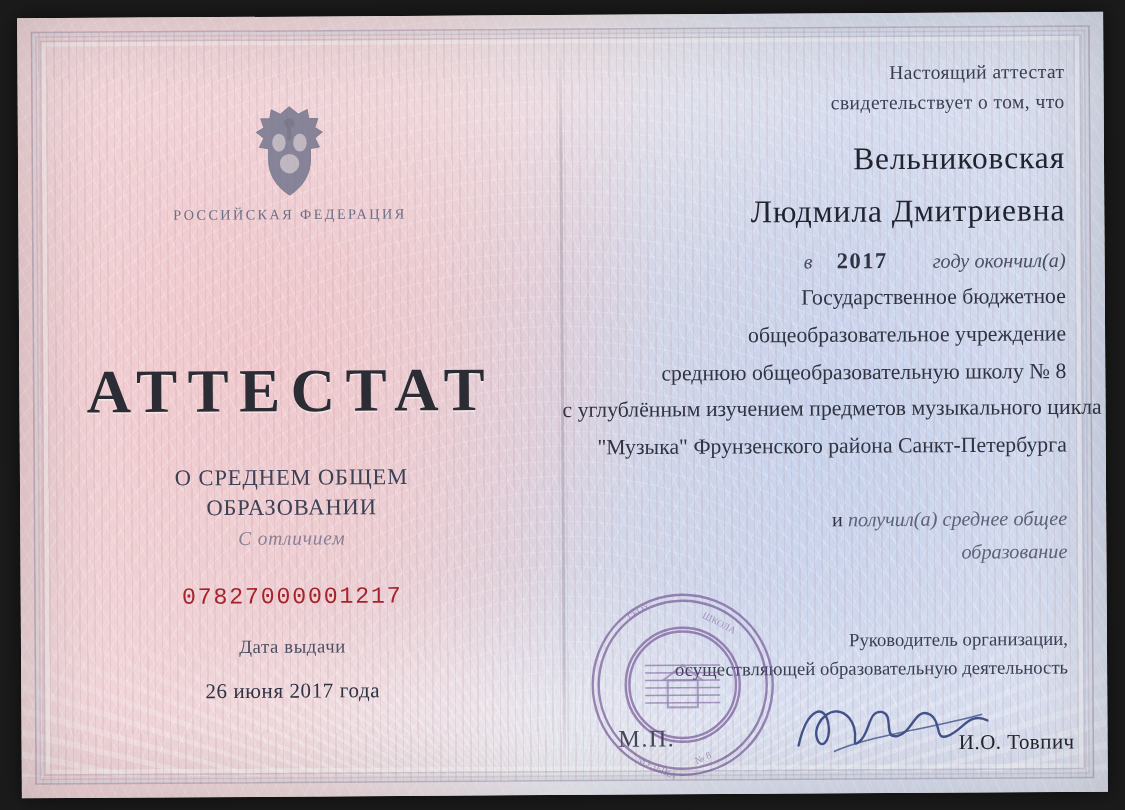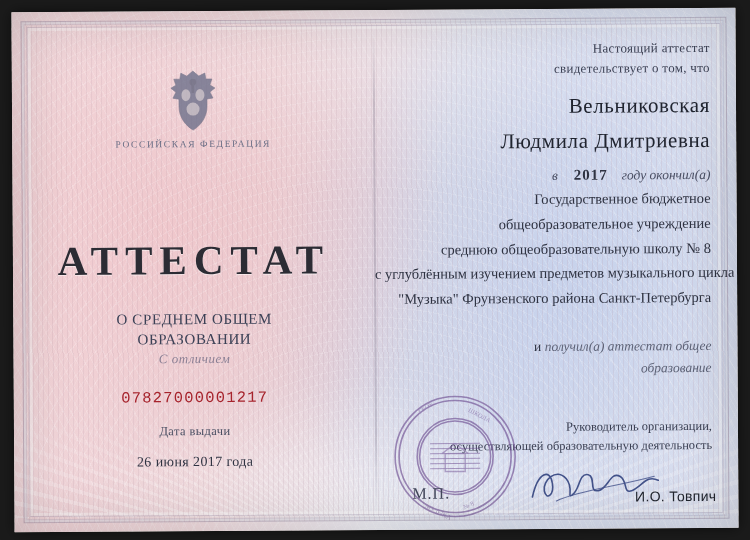--- a/index.html
+++ b/index.html
@@ -258,21 +258,21 @@
   }
   .year-row {
     left: 0; right: 26px;
     top: 158px;
     text-align: right;
     font-size: 13.5px;
     color: #2f3342;
   }
   .year-row .w-in { font-style: italic; color: #4a4f63; margin-right: 16px; }
   .year-row .w-year { font-size: 15px; letter-spacing: 1px; font-weight: bold; }
-  .year-row .w-fin { font-style: italic; color: #4a4f63; margin-left: 14px; }
+  .year-row .w-fin { font-style: italic; color: #4a4f63; margin-left: 30px; }
 
   .org1 { left: 0; right: 26px; top: 182px; text-align: right; font-size: 14.5px; }
   .org2 { left: 0; right: 26px; top: 207px; text-align: right; font-size: 14.5px; }
   .org3 { left: 0; right: 26px; top: 232px; text-align: right; font-size: 14.5px; }
   .org4 { left: 0; right: 26px; top: 256px; text-align: right; font-size: 14.5px; }
   .org5 { left: 0; right: 26px; top: 281px; text-align: right; font-size: 14.5px; }
 
   .got1 {
     left: 0; right: 26px;
     top: 330px;
@@ -311,21 +311,21 @@
     top: 475px;
     font-family: "Liberation Serif", serif;
     font-size: 16px;
     color: #44485c;
     letter-spacing: 1px;
   }
   .signer {
     position: absolute;
     right: 22px;
     top: 480px;
-    font-family: Liberation Sans, sans-serif;
+    font-family: Liberation Serif, serif;
     font-size: 14px;
     color: #22262f;
     letter-spacing: .3px;
   }
 
   
   .signature {
     position: absolute;
     left: 150px;
     top: 452px;
@@ -419,21 +419,21 @@
       </div>
 
       <div class="r-line org1">Государственное бюджетное</div>
       <div class="r-line org2">общеобразовательное учреждение</div>
       <div class="r-line org3">среднюю общеобразовательную школу № 8</div>
       <div class="r-line org4">с углублённым изучением предметов музыкального цикла</div>
       <div class="r-line org5">"Музыка"  Фрунзенского района Санкт-Петербурга</div>
 
       <div class="r-line got1">
         <span class="and-mark">и</span>
-        <span>получил(а) аттестат общее</span>
+        <span>получил(а) среднее общее</span>
       </div>
       <div class="r-line got2">образование</div>
 
       <div class="r-line head1">Руководитель организации,</div>
       <div class="r-line head2">осуществляющей образовательную деятельность</div>
 
       <svg class="stamp" viewBox="0 0 130 130">
         <g fill="none" stroke="#6b4a8f" stroke-width="1.6">
           <circle cx="65" cy="65" r="60"></circle>
           <circle cx="65" cy="65" r="56"></circle>

